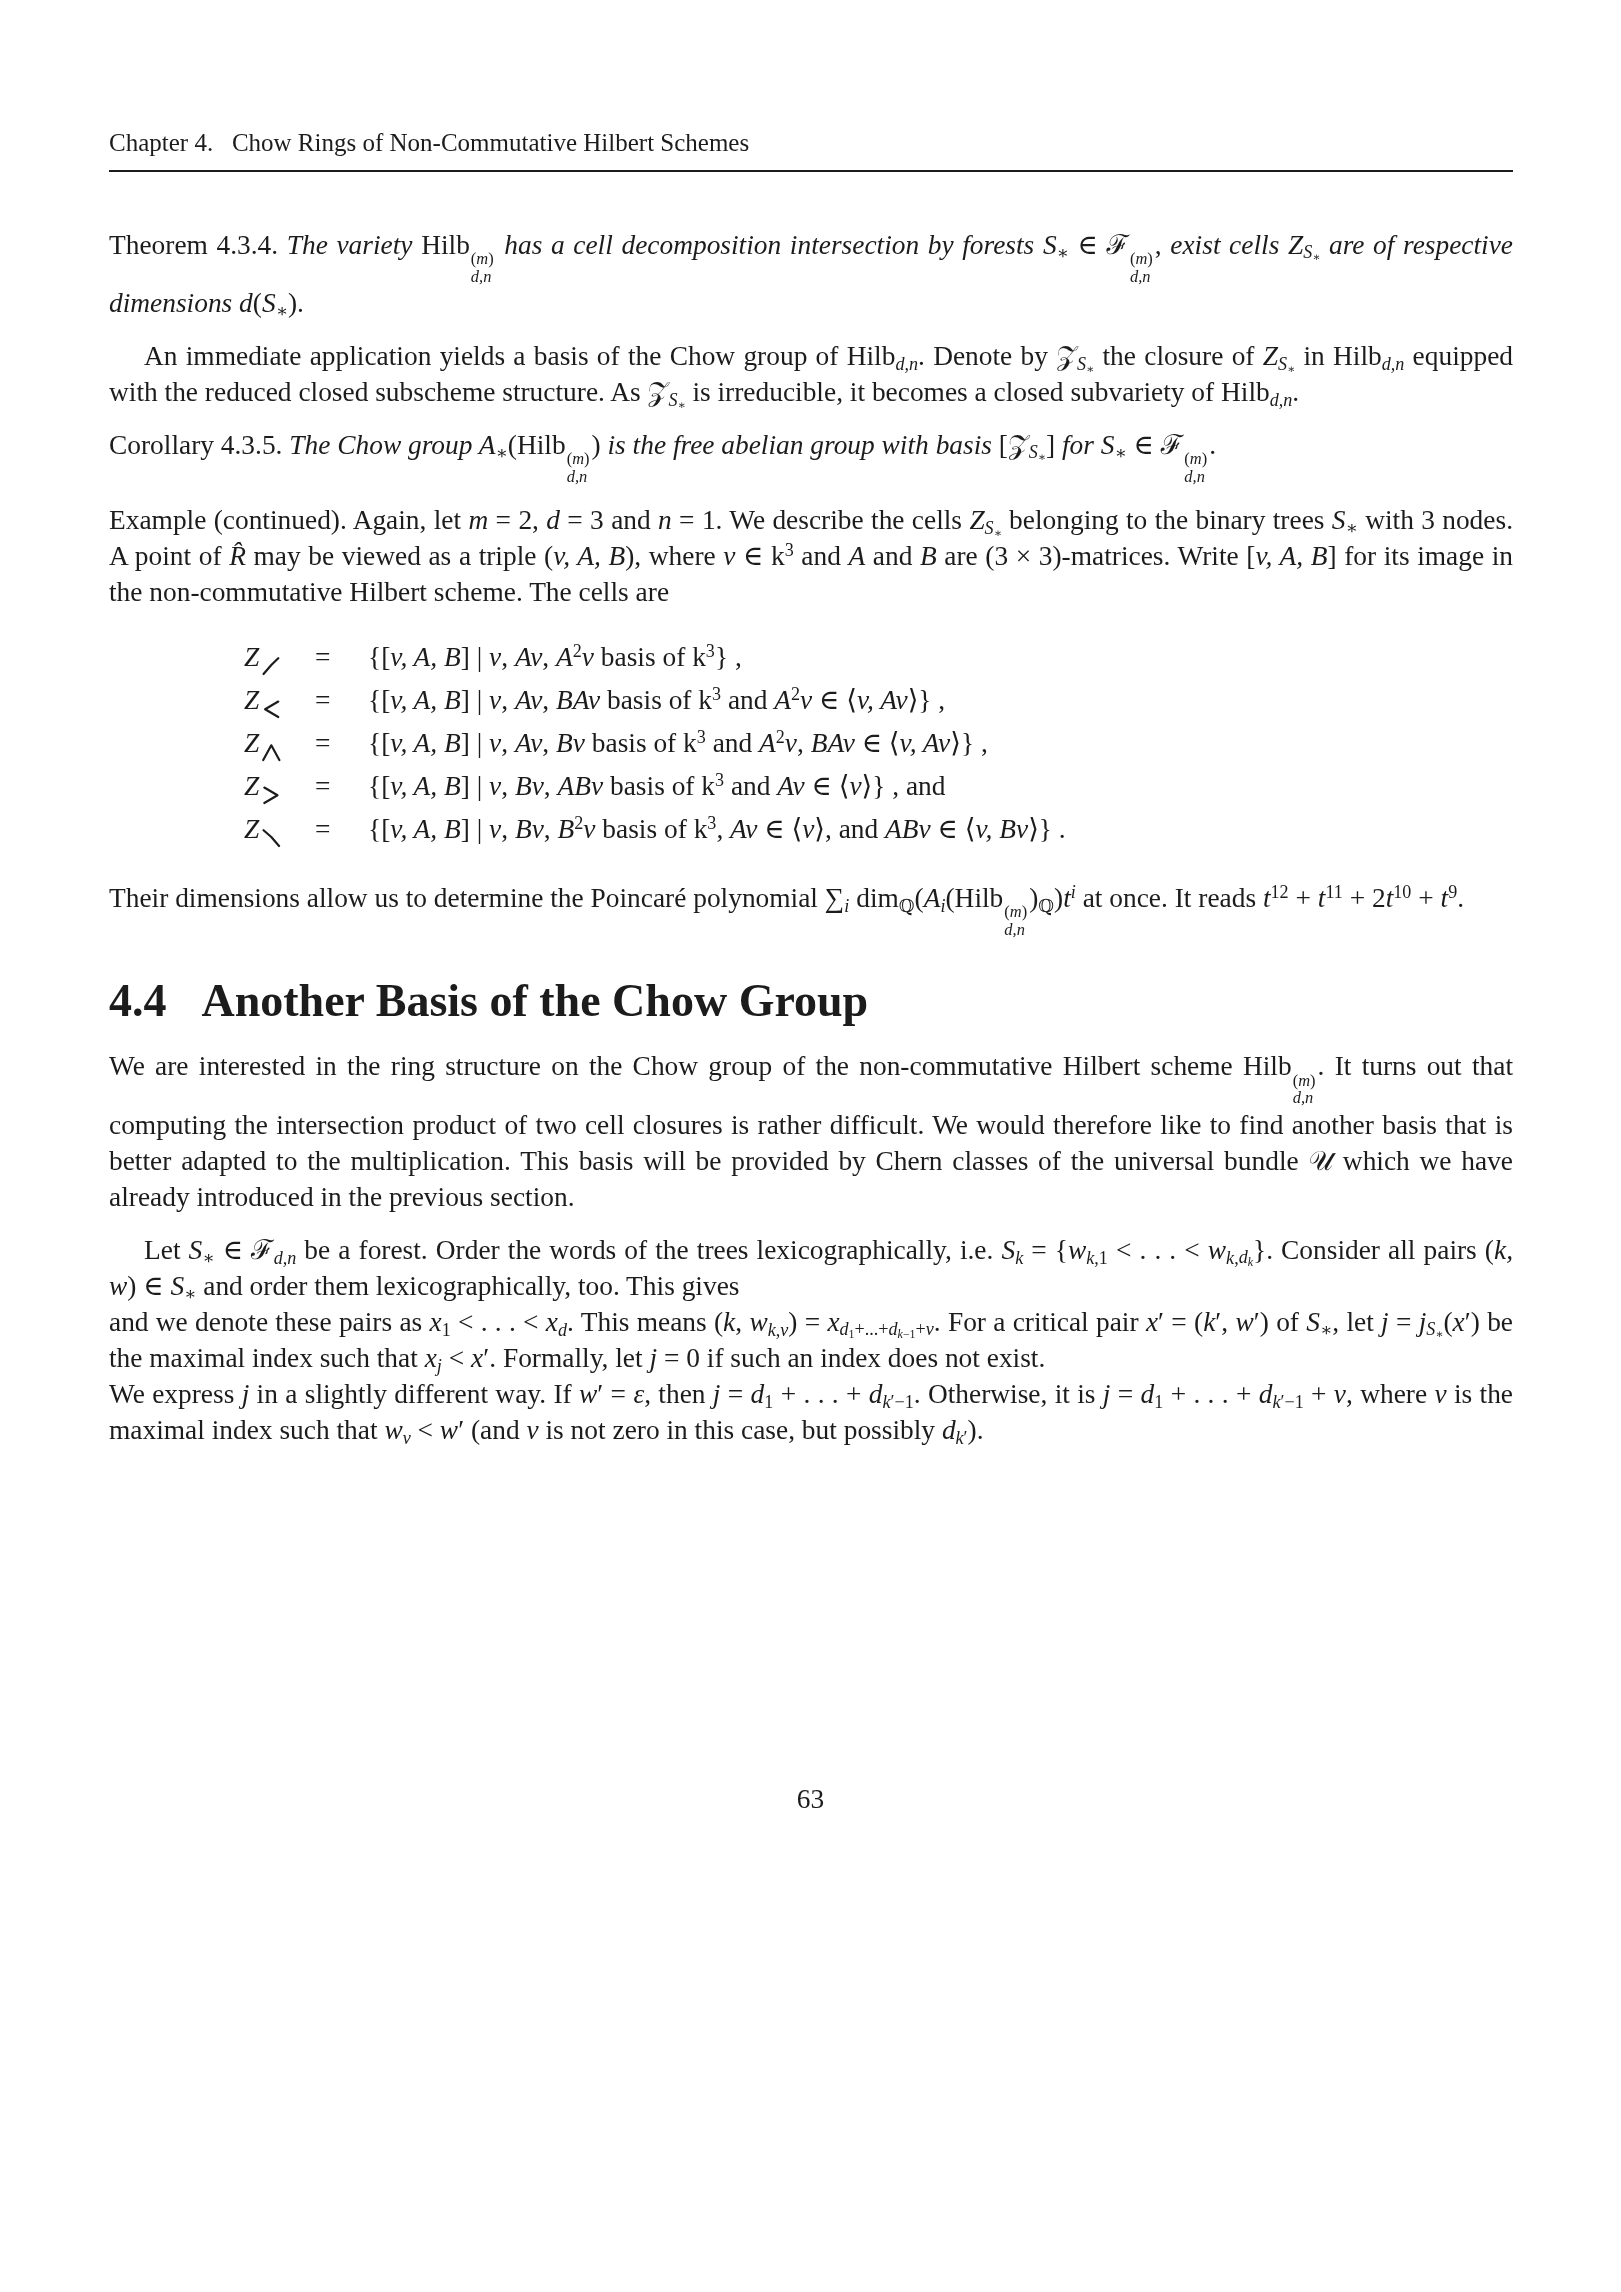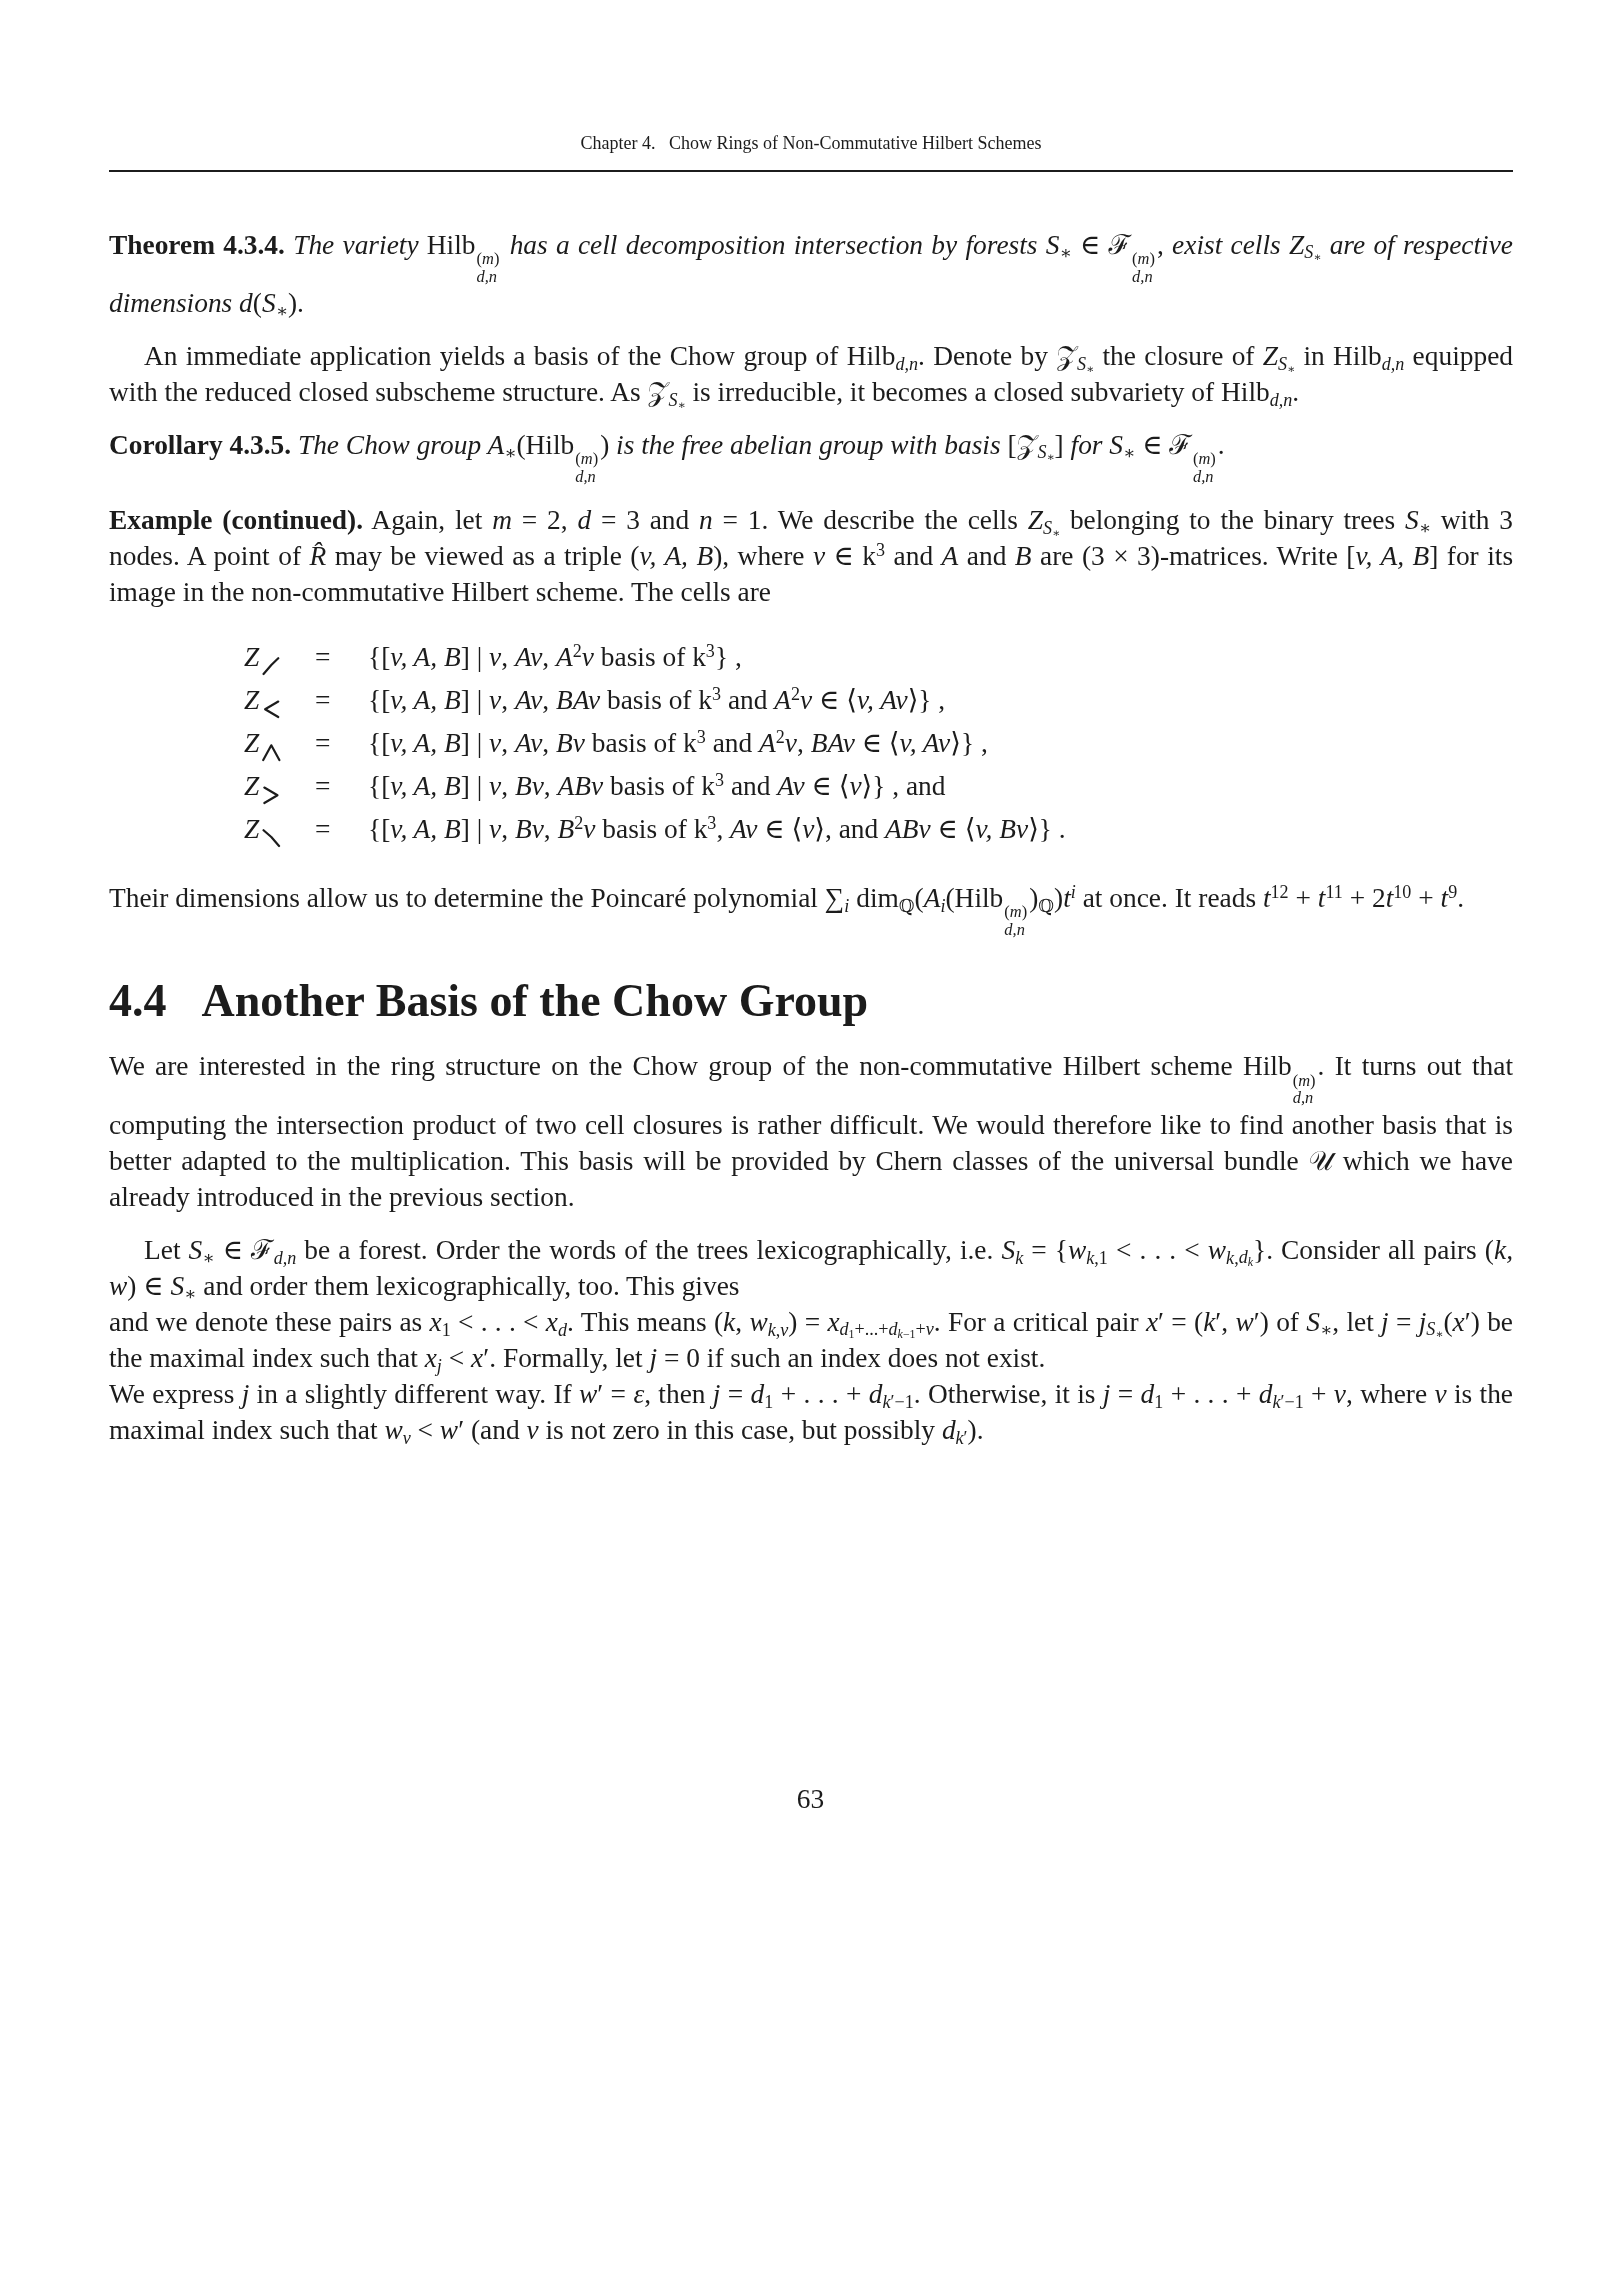--- a/index.html
+++ b/index.html
@@ -4,28 +4,28 @@
 <style>
   html, body { margin:0; padding:0; background:#ffffff; }
   .page {
     position:relative; width:1621px; height:2293px; background:#ffffff;
     font-family:"Liberation Serif","DejaVu Serif",serif; color:#1c1c1c;
     overflow:hidden;
   }
   .content { position:absolute; left:109px; top:125px; width:1404px; font-size:27.4px; line-height:36px; }
 
   .running-head { margin-bottom:55px; }
-  .rh-text { font-size:18px; white-space:pre;text-align:center; }
+  .rh-text { font-size:25px; white-space:pre; }
   .rh-rule { height:0; border-top:2px solid #1c1c1c; margin-top:8.8px; }
 
   .para { margin:0 0 16.7px; text-align:justify; }
   .para.indent { text-indent:35px; }
   .para.tight { margin-bottom:0; }
 
-  b { font-weight:bold; }
+  b { font-weight:normal; }
   i { font-style:italic; }
   sub, sup { line-height:0; font-size:0.66em; }
   sub { vertical-align:-0.25em; }
   sup { vertical-align:0.5em; }
 
   
   m-ss { display:inline-flex; flex-direction:column; align-items:flex-start;
          font-size:0.6em; line-height:1.08; vertical-align:-0.62em; margin:0 2px 0 1px; }
   m-t { display:block; }
   m-b { display:block; font-style:italic; }

